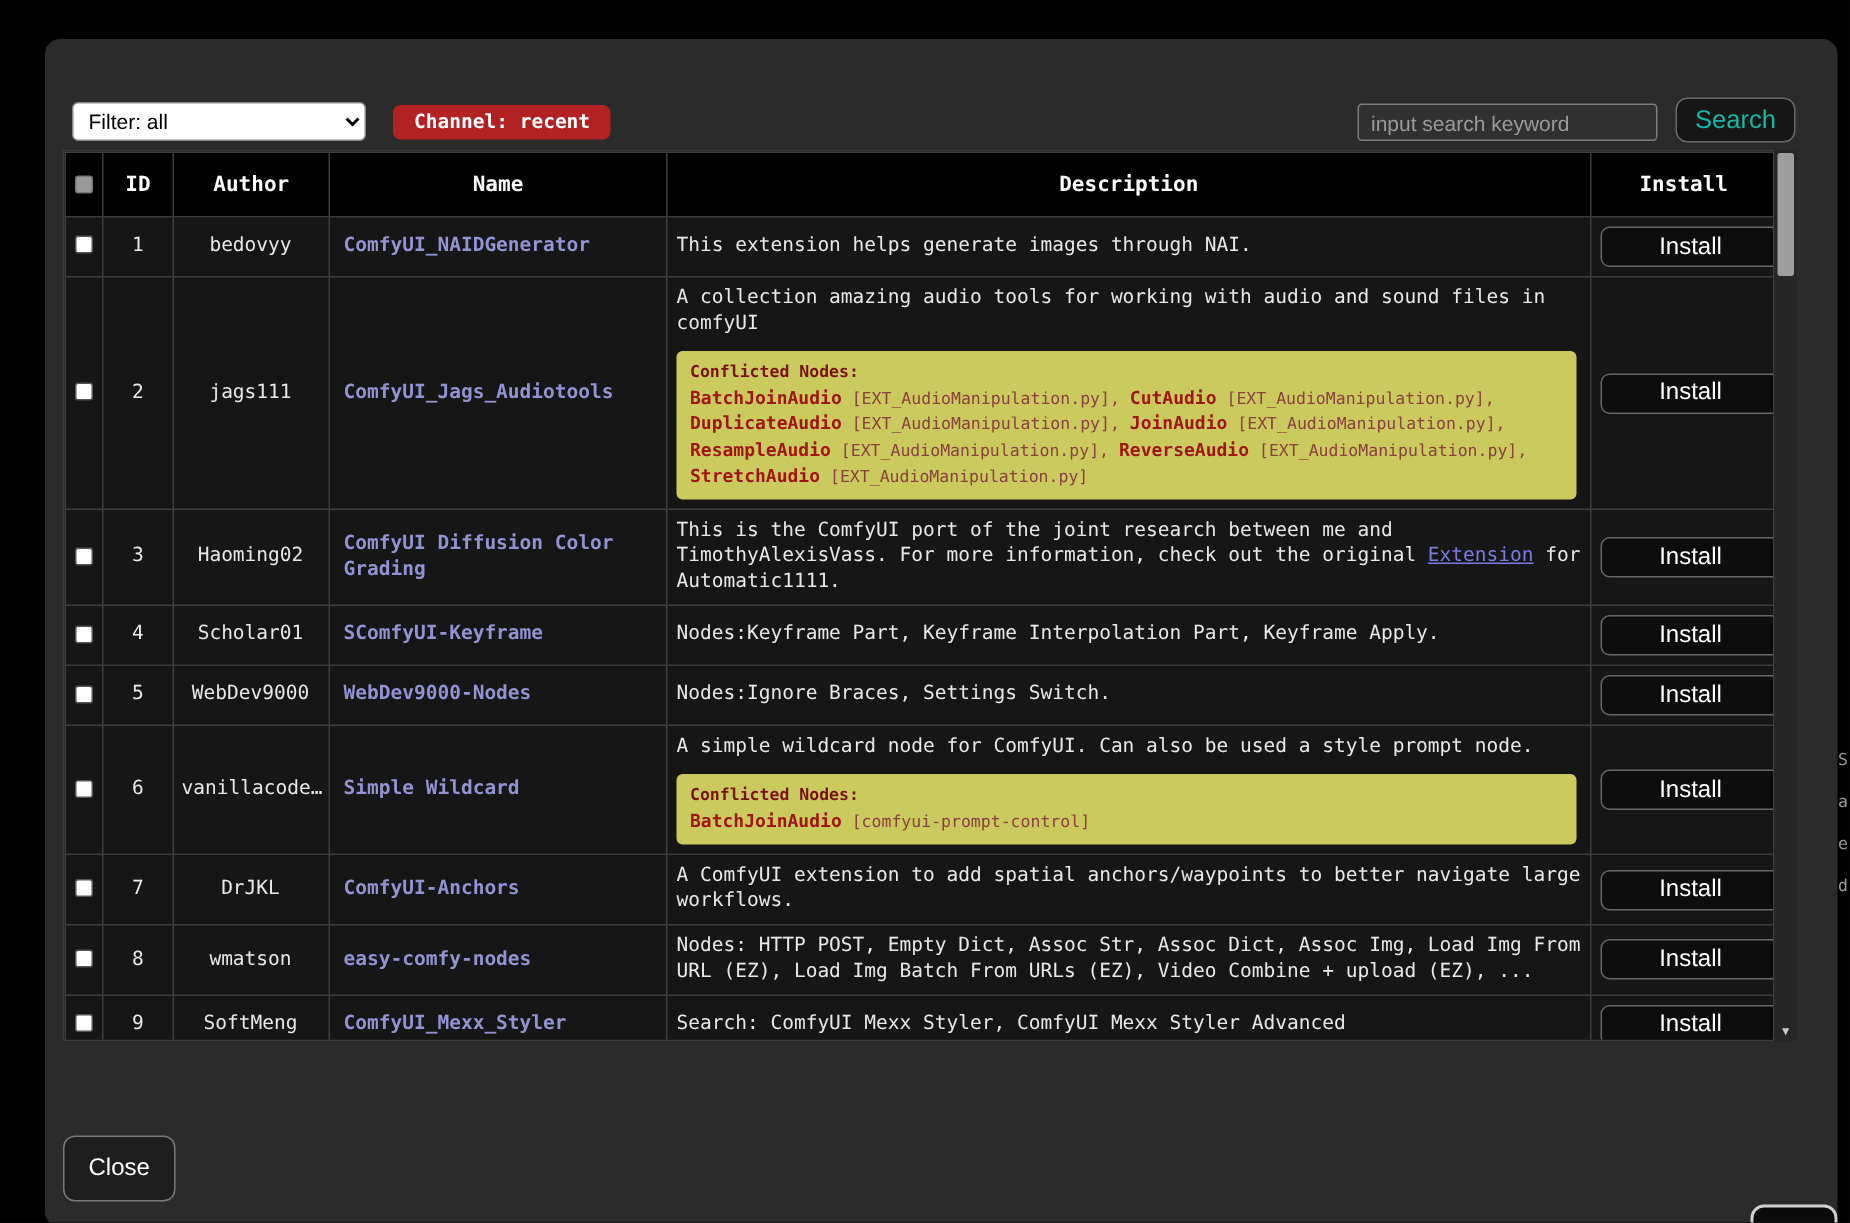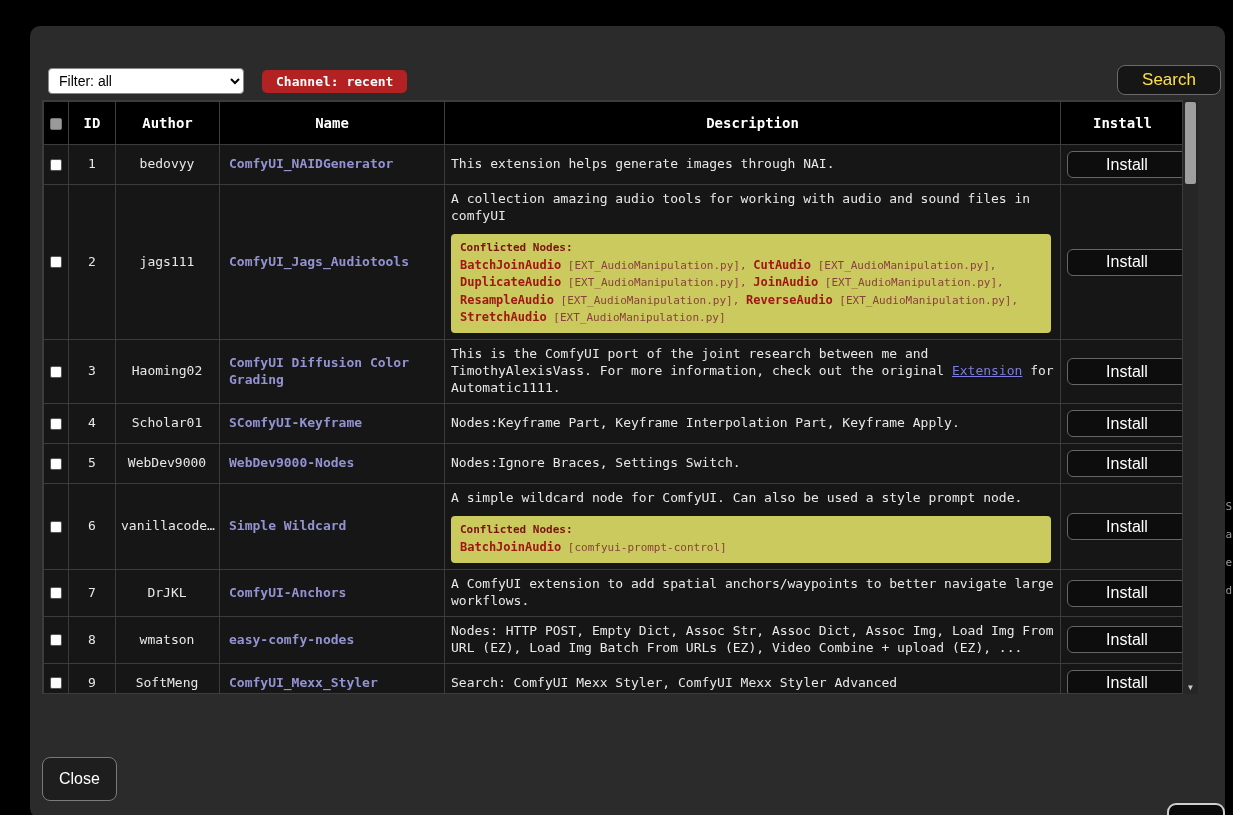--- a/index.html
+++ b/index.html
@@ -35,22 +35,22 @@
     font:bold 13px "DejaVu Sans Mono", monospace;
     padding:4px 14px 0 14px;border-radius:5px;
   }
   .search-input{
     position:absolute;left:875px;top:43px;width:200px;height:25px;
     background:#303030;border:1px solid #7d7d7d;border-radius:3px;
     color:#ddd;font:14px "Liberation Sans", sans-serif;padding:0 8px;
   }
   .search-input::placeholder{color:#9a9a9a;}
   .search-btn{
-    position:absolute;left:1087px;top:39px;width:104px;height:30px;
-    background:#161616;color:#fde047;border:1px solid #6a6a6a;border-radius:8px;
+    position:absolute;left:1087px;top:39px;width:80px;height:30px;
+    background:#161616;color:#14b8a6;border:1px solid #6a6a6a;border-radius:8px;
     font:17px "Liberation Sans", sans-serif;cursor:pointer;
   }
   
   .table-zone{
     position:absolute;left:12px;top:74px;width:1156px;height:594px;
     display:flex;
   }
   .grid{
     width:1141px;height:594px;overflow:hidden;background:#161616;
     border:1px solid #3c3c3c;
@@ -119,20 +119,21 @@
 <body>
 
 <div class="dialog">
 
   <select class="filter-select">
     <option>Filter: all</option>
   </select>
 
   <span class="channel-badge">Channel: recent</span>
 
+  <input class="search-input" placeholder="input search keyword" style="">
 
   <button class="search-btn">Search</button>
 
   <div class="table-zone">
     <div class="grid">
       <table>
         <colgroup>
           <col style="width:25px">
             <col style="width:47px">
             <col style="width:104px">

